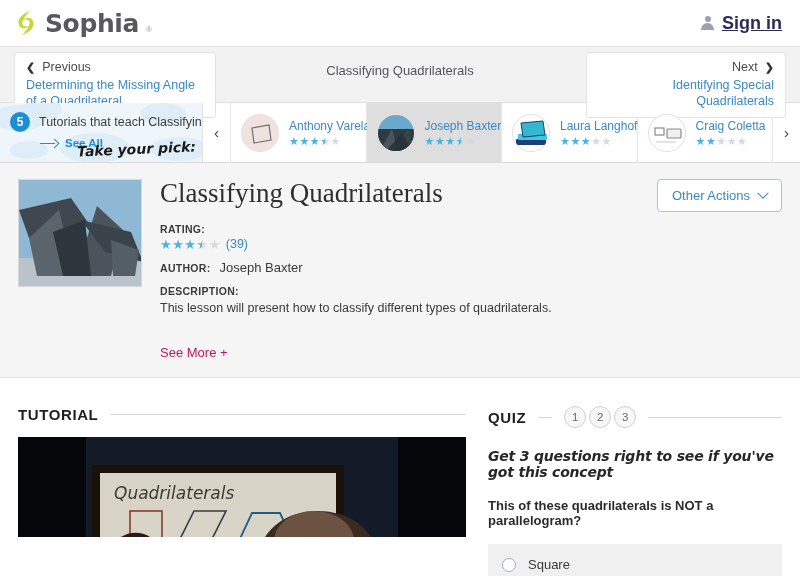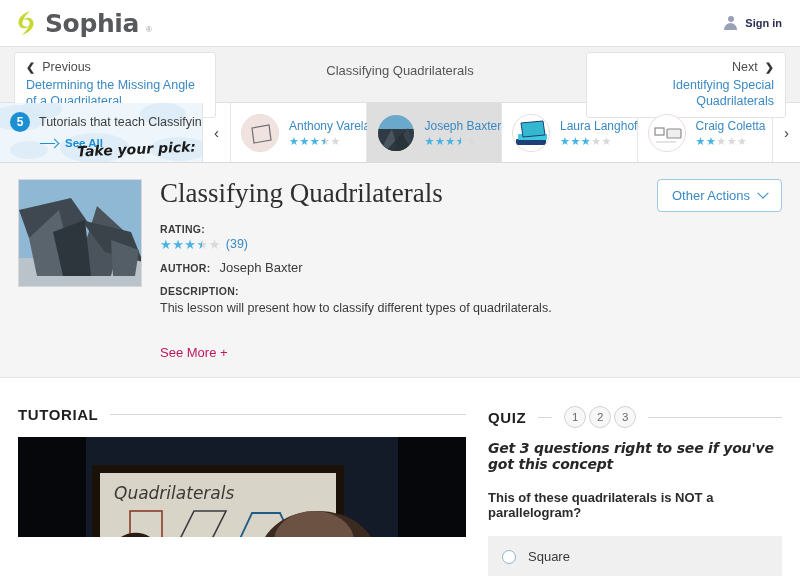--- a/index.html
+++ b/index.html
@@ -27,22 +27,23 @@
   .brand-name {
     font-size: 25px;
     font-weight: bold;
     color: #58595b;
     letter-spacing: -0.4px;
     font-family: "DejaVu Sans", sans-serif;
   }
   .brand-tm { font-size: 8px; color: #9b9b9b; align-self: flex-end; margin-bottom: 4px; }
   .signin {
     display: flex; align-items: center; gap: 7px;
-    color: #2b2d54; font-size: 11px; font-weight: bold;
+    color: #2b2d54; font-size: 18px; font-weight: bold;
     cursor: pointer;
+    text-decoration: underline;
   }
   .person-icon { width: 15px; height: 15px; position: relative; display:inline-block; }
   .person-icon::before {
     content:""; position:absolute; left:4.5px; top:0; width:6px; height:6px;
     border-radius:50%; background:#9aa0b5;
   }
   .person-icon::after {
     content:""; position:absolute; left:1px; top:7.5px; width:13px; height:7px;
     border-radius:7px 7px 0 0; background:#9aa0b5;
   }
@@ -239,21 +240,21 @@
     width: 22px; height: 22px; border-radius: 50%;
     border: 1px solid #d2d2d2; background: #f7f7f7;
     display: flex; align-items: center; justify-content: center;
     font-size: 11.5px; color: #6a6a6a; cursor: pointer;
   }
   .video-box {
     margin-top: 14px; height: 100px;
     background: #07090d; position: relative; overflow: hidden;
   }
   .quiz-note {
-    margin-top: 12px; font-size: 14px; color: #272727;
+    margin-top: 20px; font-size: 14px; color: #272727;
     font-family: "DejaVu Sans", sans-serif; font-style: italic;
     font-weight: 600; letter-spacing: -0.2px;
   }
   .quiz-question {
     margin-top: 18px; font-size: 13px; font-weight: bold; color: #2b2b2b;
   }
   .answer {
     margin-top: 16px; background: #f0f0f0;
     padding: 13px 14px; display: flex; align-items: center; gap: 12px;
     border-bottom: 1px solid #e0e0e0; cursor: pointer;

